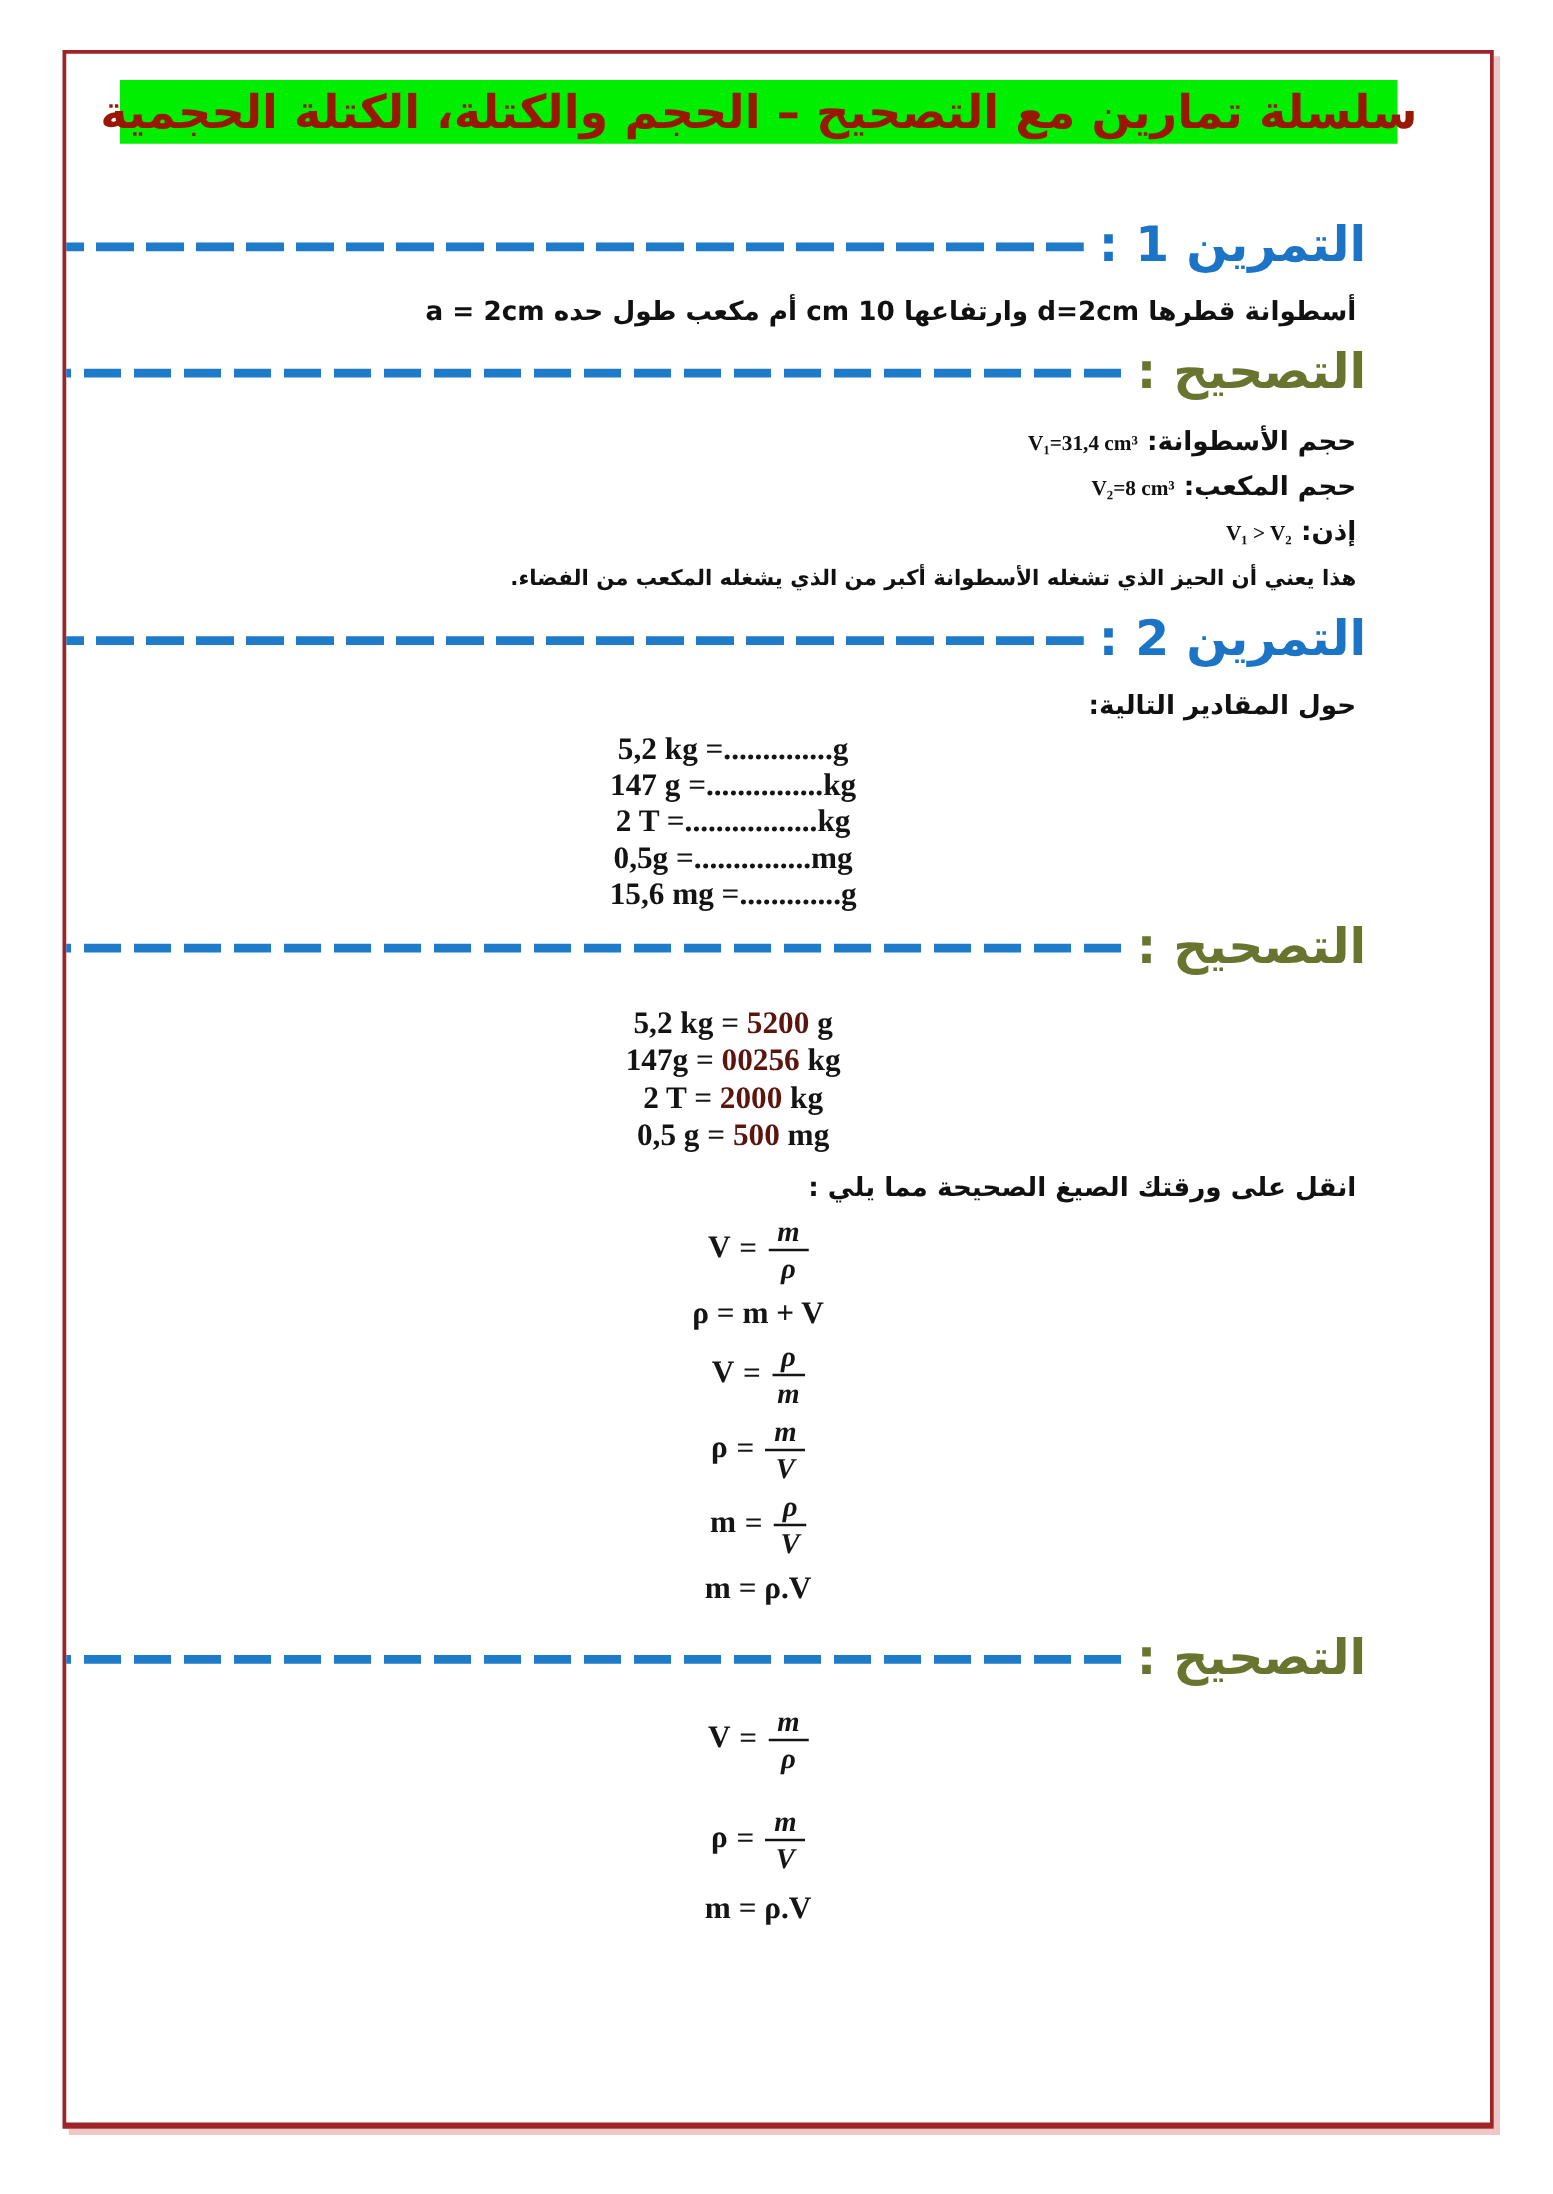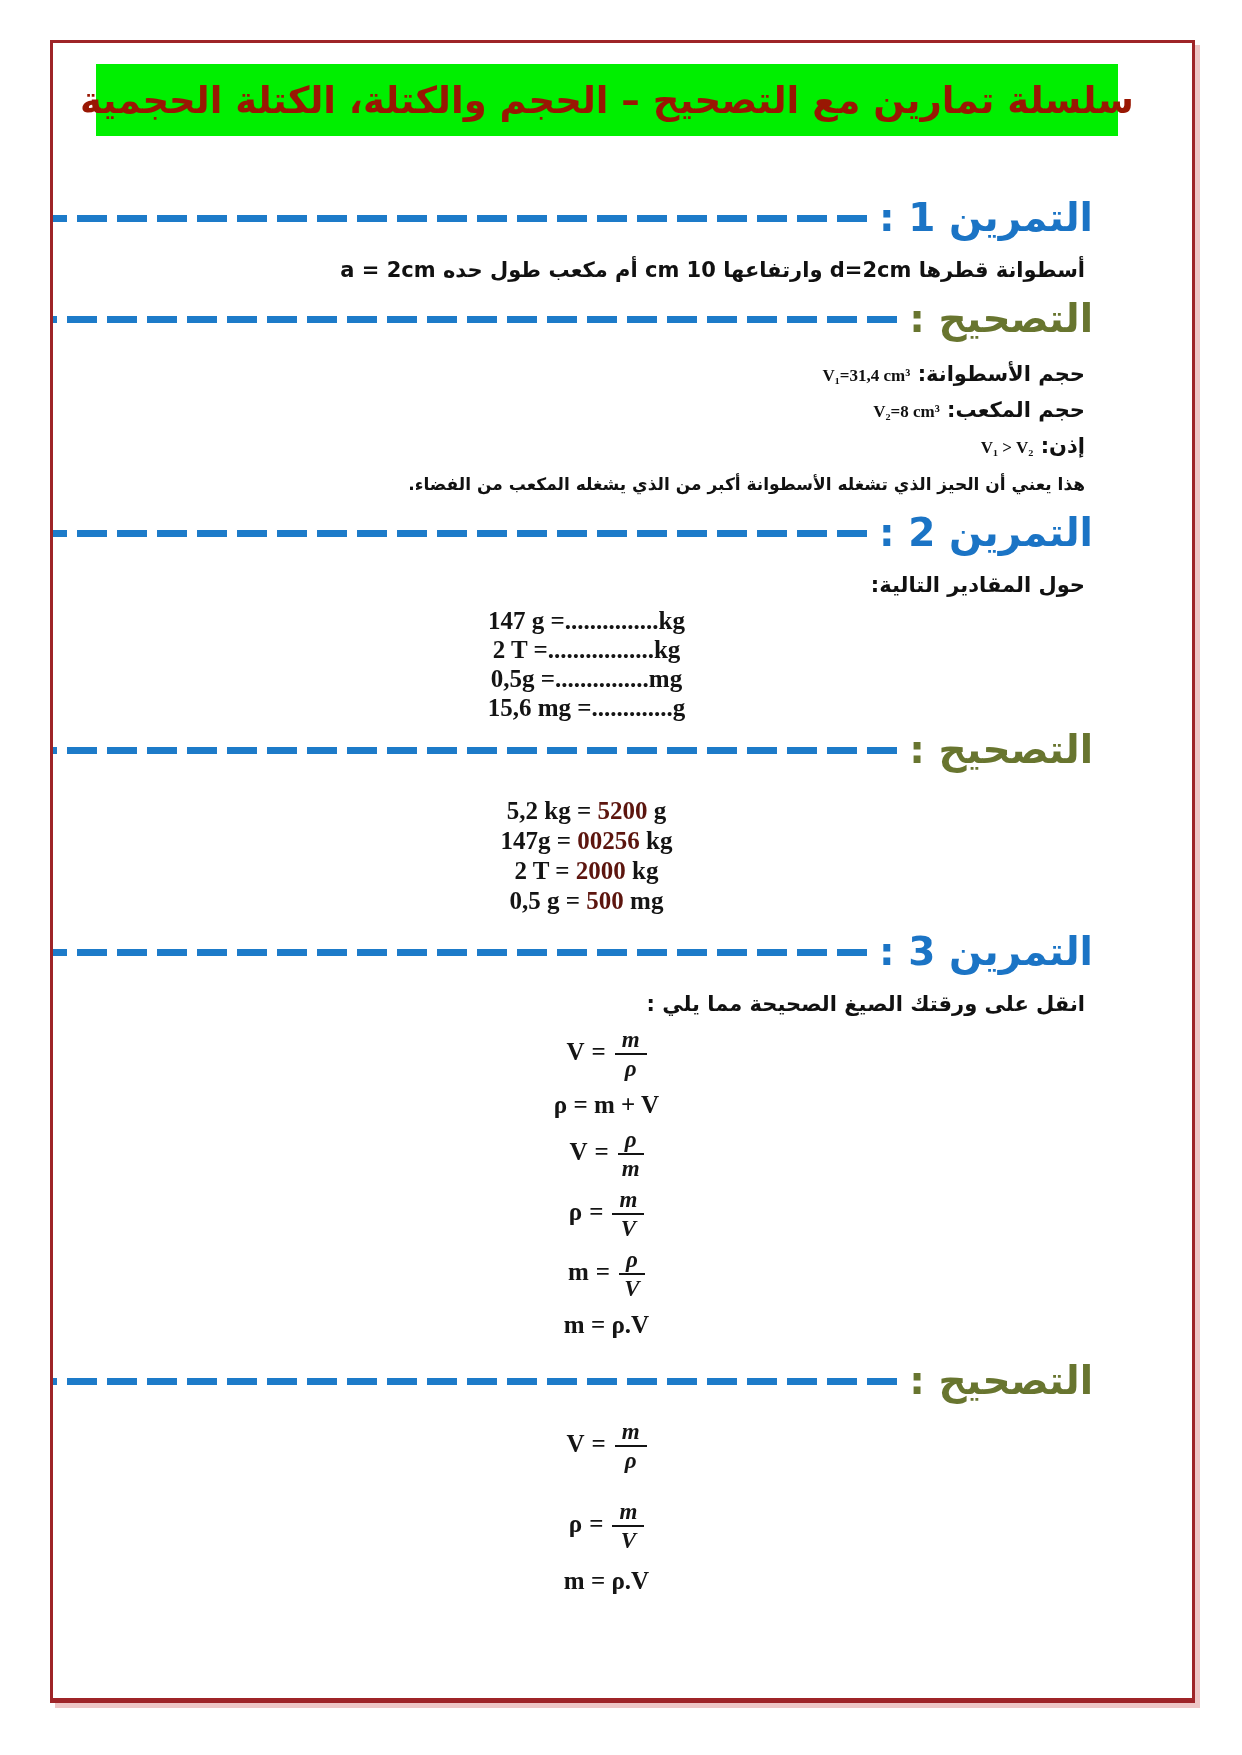--- a/index.html
+++ b/index.html
@@ -12,21 +12,21 @@
     border:3px solid #9e2428;border-bottom-width:5px;
     box-shadow:5px 5px 0 #eec6c6;
     box-sizing:content-box;
   }
   .content{
     position:absolute;left:53px;top:43px;width:1112px;height:1652px;
     padding:15px 30px 0 25px;box-sizing:border-box;direction:rtl;
   }
   
   .banner{
-    margin:6px 17px 0 18px;height:72px;background:#00ef00;
+    margin:6px 17px 0 18px;height:51px;background:#00ef00;
     display:flex;align-items:center;justify-content:center;
   }
   .banner-text{
     color:#991703;font-size:37px;font-weight:bold;white-space:nowrap;
   }
   
   .sec-header{
     display:flex;align-items:center;margin-right:42px;direction:rtl;
   }
   .sec-title{
@@ -122,41 +122,38 @@
   </div>
 
   <div class="sec-header hdr-ex2">
     <span class="sec-title blue">التمرين 2 :</span>
     <div class="dashes"></div>
   </div>
   <div class="q-block">
     <div class="q-line">حول المقادير التالية:</div>
   </div>
   <div class="conv-list">
+    <div class="conv-line">5,2 kg =..............g</div>
     <div class="conv-line">147 g =...............kg</div>
     <div class="conv-line">2 T =.................kg</div>
     <div class="conv-line">0,5g =...............mg</div>
     <div class="conv-line">15,6 mg =.............g</div>
   </div>
 
   <div class="sec-header hdr-corr2">
     <span class="sec-title green">التصحيح :</span>
     <div class="dashes"></div>
   </div>
   <div class="conv-list answers">
     <div class="conv-line"><span>5,2 kg = </span><span class="ans-val">5200</span><span> g</span></div>
     <div class="conv-line"><span>147g = </span><span class="ans-val">00256</span><span> kg</span></div>
     <div class="conv-line"><span>2 T = </span><span class="ans-val">2000</span><span> kg</span></div>
     <div class="conv-line"><span>0,5 g = </span><span class="ans-val">500</span><span> mg</span></div>
   </div>
 
-  <div class="sec-header hdr-ex3">
-    <span class="sec-title blue">التمرين 3 :</span>
-    <div class="dashes"></div>
-  </div>
   <div class="q-block">
     <div class="q-line">انقل على ورقتك الصيغ الصحيحة مما يلي :</div>
   </div>
   <div class="formula-list">
     <div class="formula frac-f">
       <span class="f-lhs">V</span><span class="f-eq">=</span><span class="frac">
           <span class="num">m</span>
           <span class="den">ρ</span>
         </span>
     </div>

